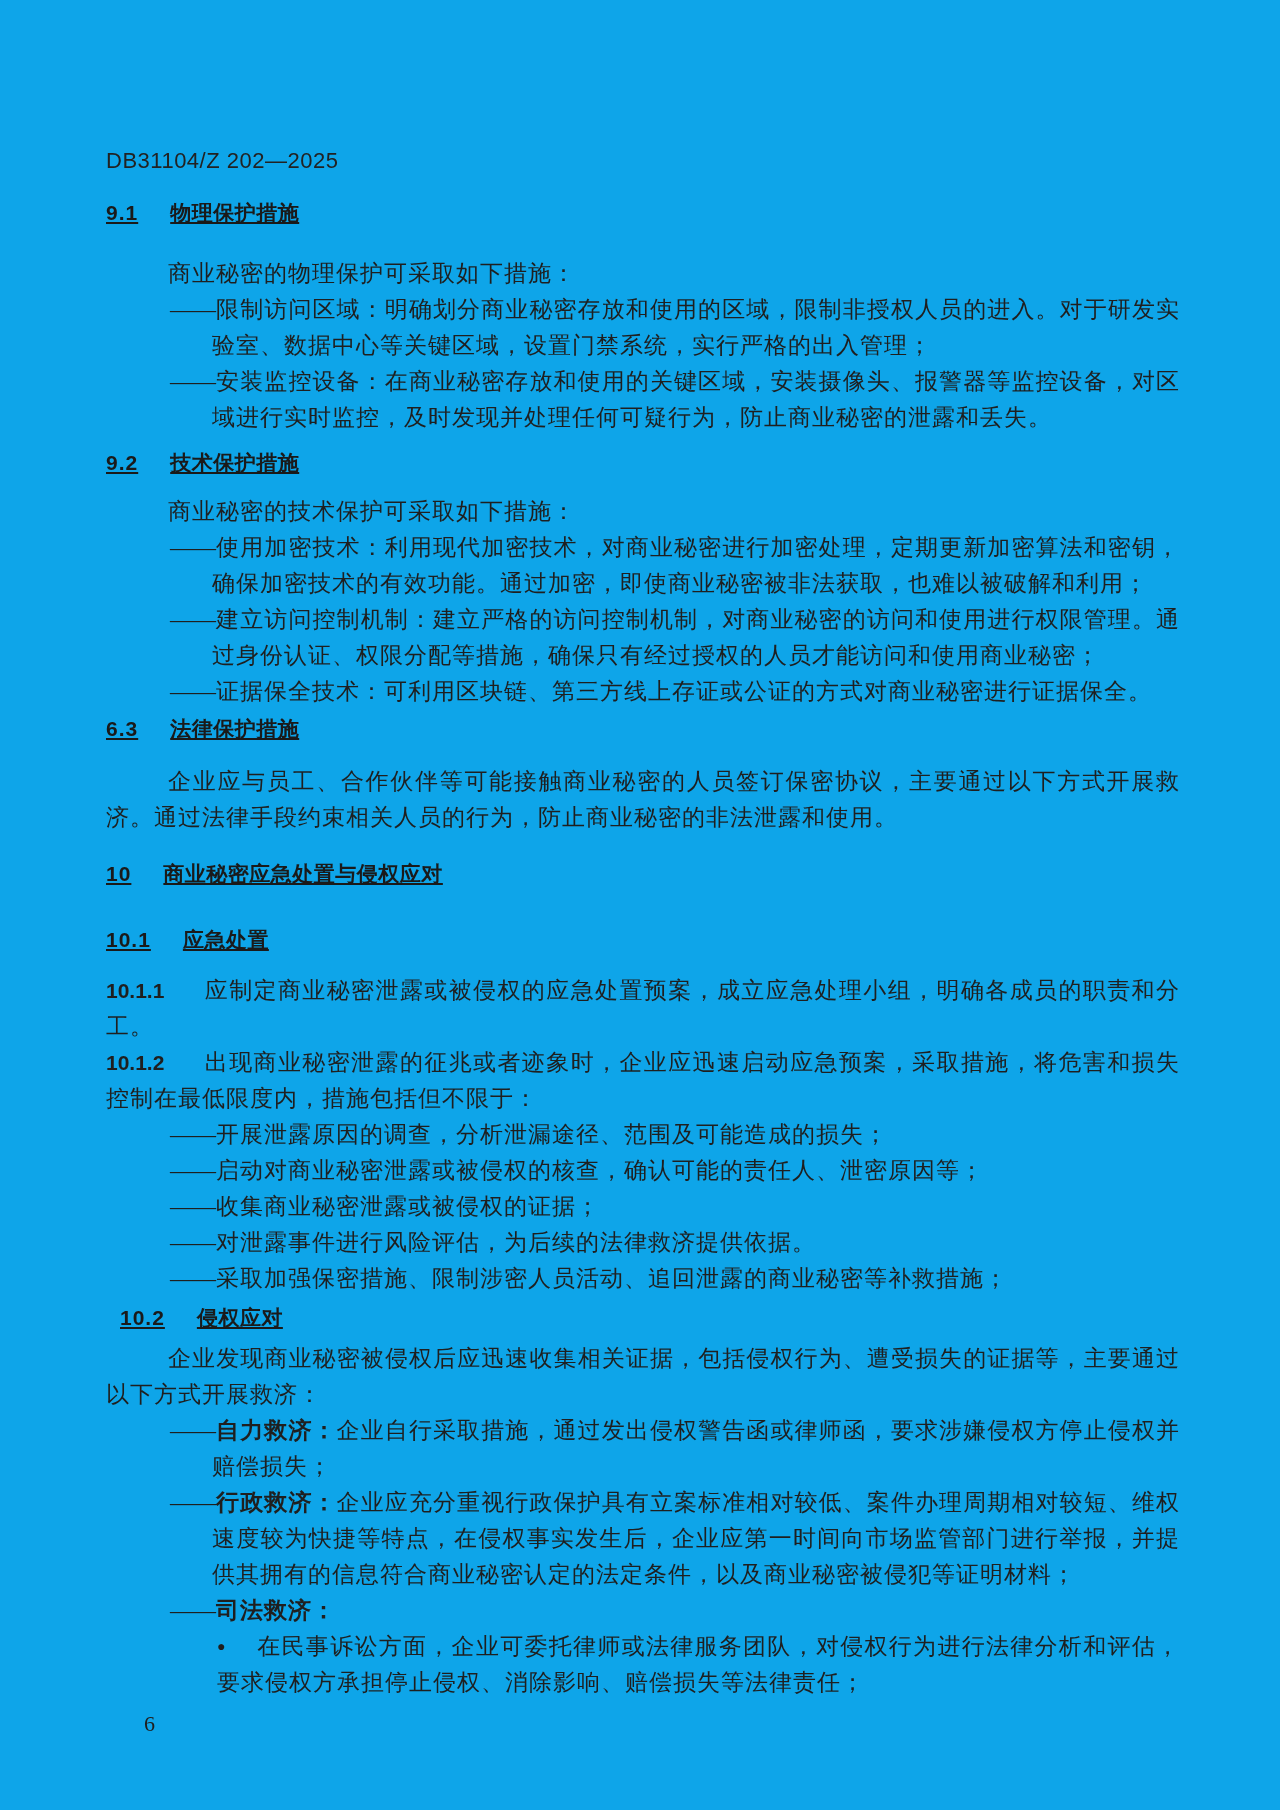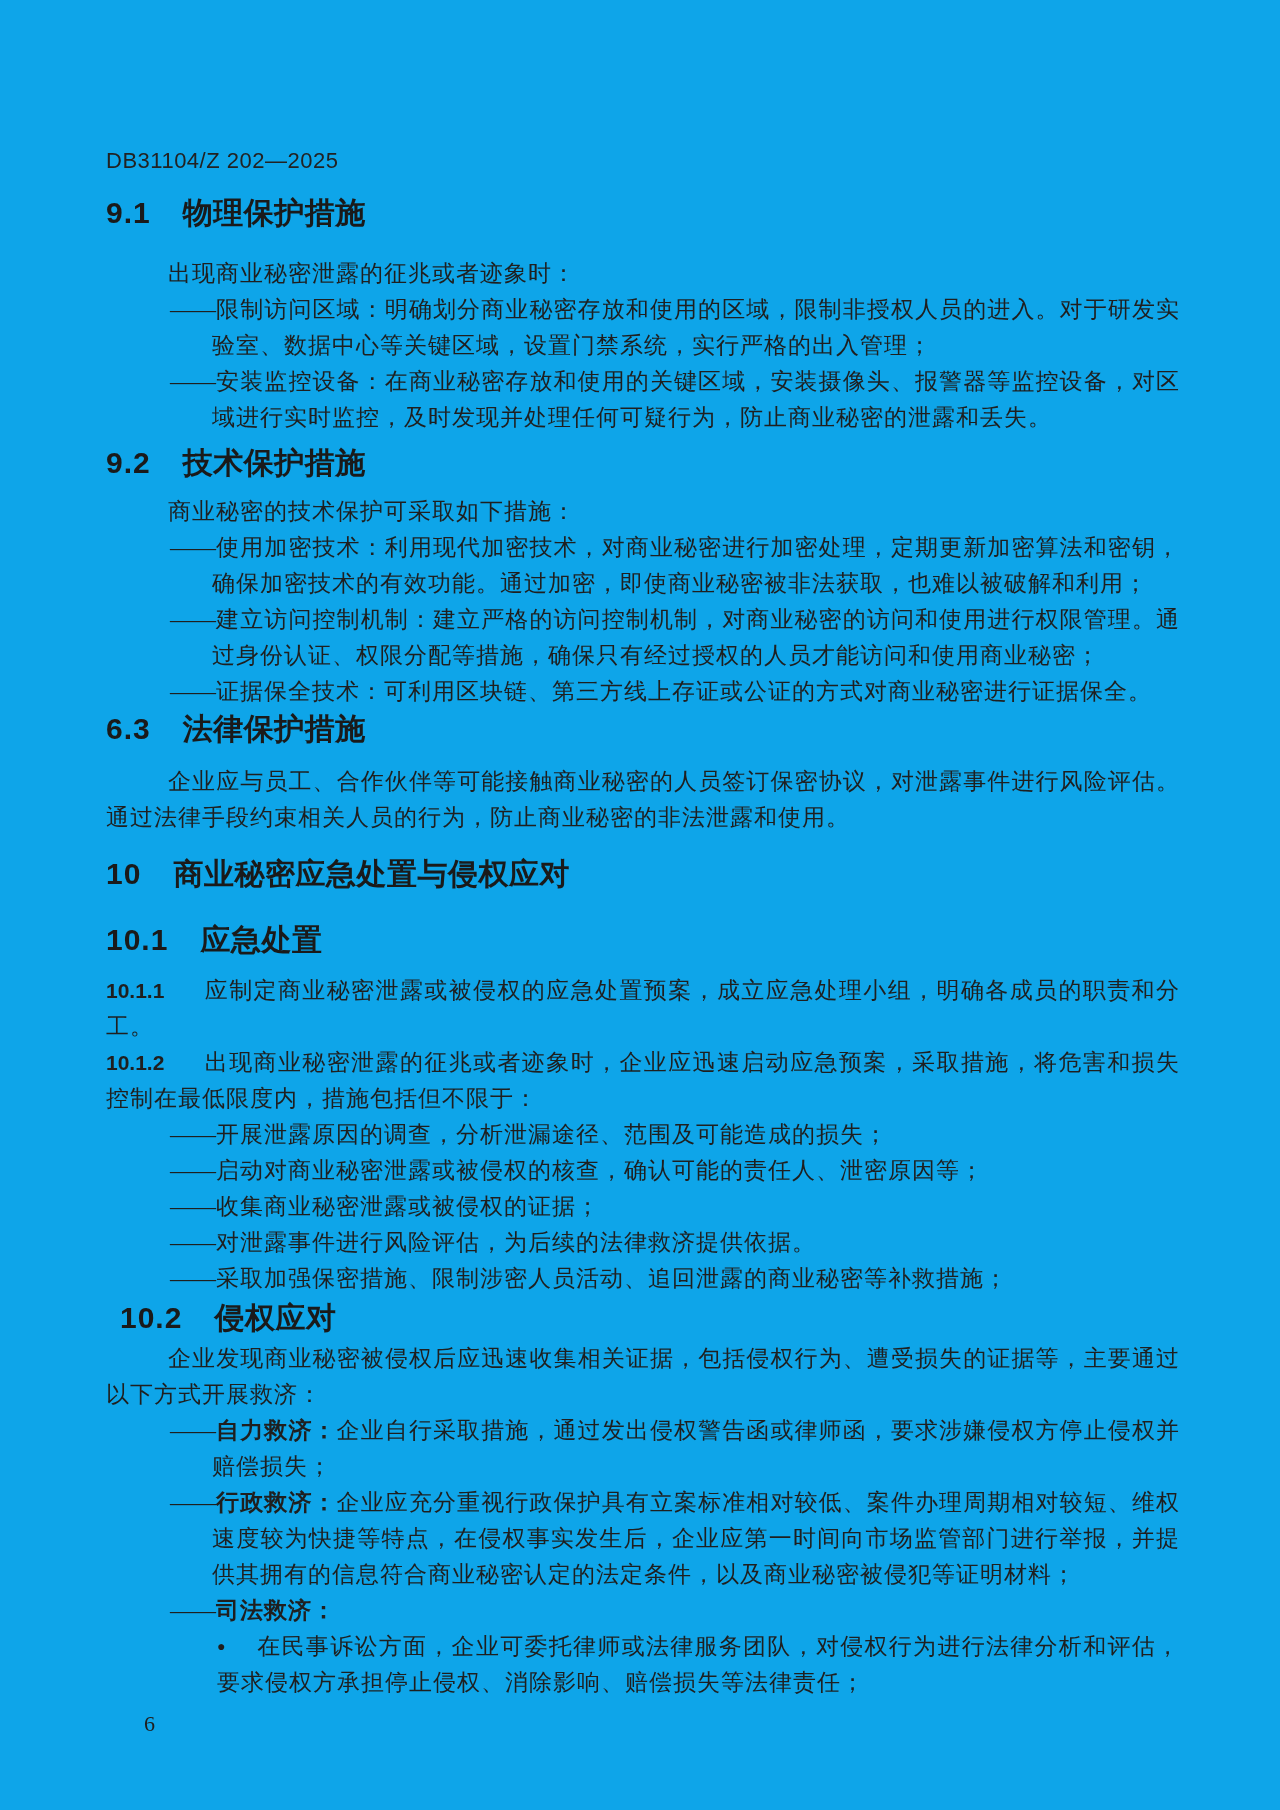--- a/index.html
+++ b/index.html
@@ -13,22 +13,22 @@
     position:relative;
     overflow:hidden;
   }
   .doc-header {
     font-family:"Liberation Sans", sans-serif;
     font-size:22px; line-height:26px; letter-spacing:.5px;
     color:#222;
   }
   .sec-h {
     font-family:"Liberation Sans", sans-serif;
-    font-size:30px; font-weight:700; line-height:30px;
-    color:#1a1a1a; letter-spacing:.5px;
+    font-size:21px; font-weight:700; line-height:30px;
+    color:#1a1a1a; letter-spacing:.5px;text-decoration:underline;
   }
   .sec-h .h-num { margin-right:32px; letter-spacing:1px; }
   .h-91  { margin:24px 0 28px; }
   .h-92  { margin:12px 0 16px; }
   .h-93  { margin:4px 0 20px; }
   .h-10  { margin:23px 0 0; }
   .h-101 { margin:36px 0 18px; }
   .h-102 { margin:6px 14px 8px; }
   .para, .dash-item, .clause, .bullet-item {
     font-size:23px; line-height:36px; letter-spacing:1px;
@@ -57,21 +57,21 @@
 <body>
 
 <div class="page">
 
   <div class="doc-header">DB31104/Z 202—2025</div>
 
   <section>
     <h2 class="sec-h h-91">
       <span class="h-num">9.1</span><span class="h-title">物理保护措施</span>
     </h2>
-    <p class="para indent">出现商业秘密泄露的征兆或者迹象时：</p>
+    <p class="para indent">商业秘密的物理保护可采取如下措施：</p>
     <div class="dash-item">
       <span class="dash">——</span><span>限制访问区域：明确划分商业秘密存放和使用的区域，限制非授权人员的进入。对于研发实验室、数据中心等关键区域，设置门禁系统，实行严格的出入管理；</span>
     </div>
     <div class="dash-item">
       <span class="dash">——</span><span>安装监控设备：在商业秘密存放和使用的关键区域，安装摄像头、报警器等监控设备，对区域进行实时监控，及时发现并处理任何可疑行为，防止商业秘密的泄露和丢失。</span>
     </div>
   </section>
 
   <section>
     <h2 class="sec-h h-92">
@@ -86,21 +86,21 @@
     </div>
     <div class="dash-item">
       <span class="dash">——</span><span>证据保全技术：可利用区块链、第三方线上存证或公证的方式对商业秘密进行证据保全。</span>
     </div>
   </section>
 
   <section>
     <h2 class="sec-h h-93">
       <span class="h-num">6.3</span><span class="h-title">法律保护措施</span>
     </h2>
-    <p class="para indent">企业应与员工、合作伙伴等可能接触商业秘密的人员签订保密协议，对泄露事件进行风险评估。通过法律手段约束相关人员的行为，防止商业秘密的非法泄露和使用。</p>
+    <p class="para indent">企业应与员工、合作伙伴等可能接触商业秘密的人员签订保密协议，主要通过以下方式开展救济。通过法律手段约束相关人员的行为，防止商业秘密的非法泄露和使用。</p>
   </section>
 
   <section>
     <h2 class="sec-h h-10">
       <span class="h-num">10</span><span class="h-title">商业秘密应急处置与侵权应对</span>
     </h2>
   </section>
 
   <section>
     <h2 class="sec-h h-101">

